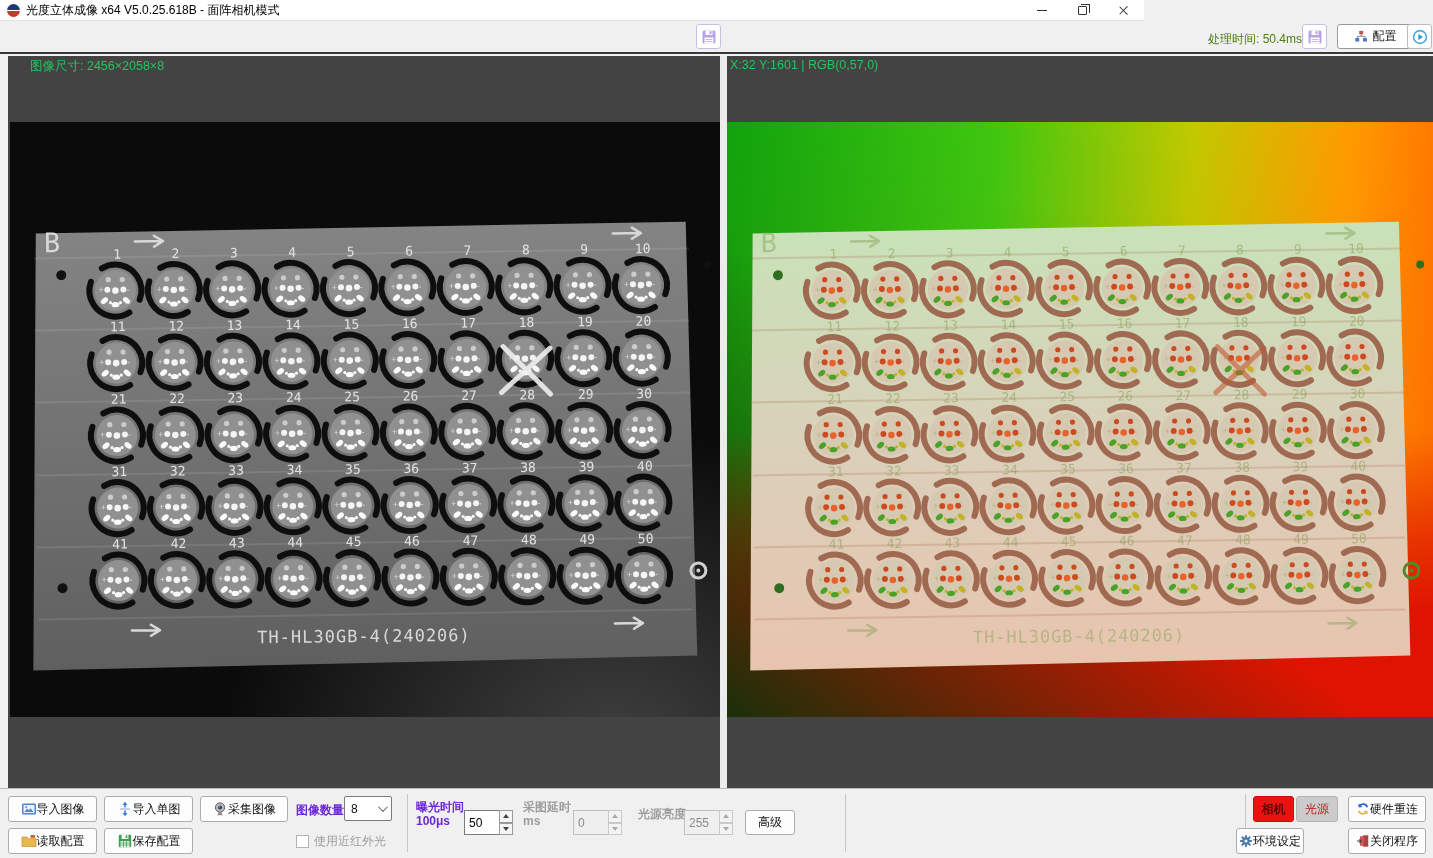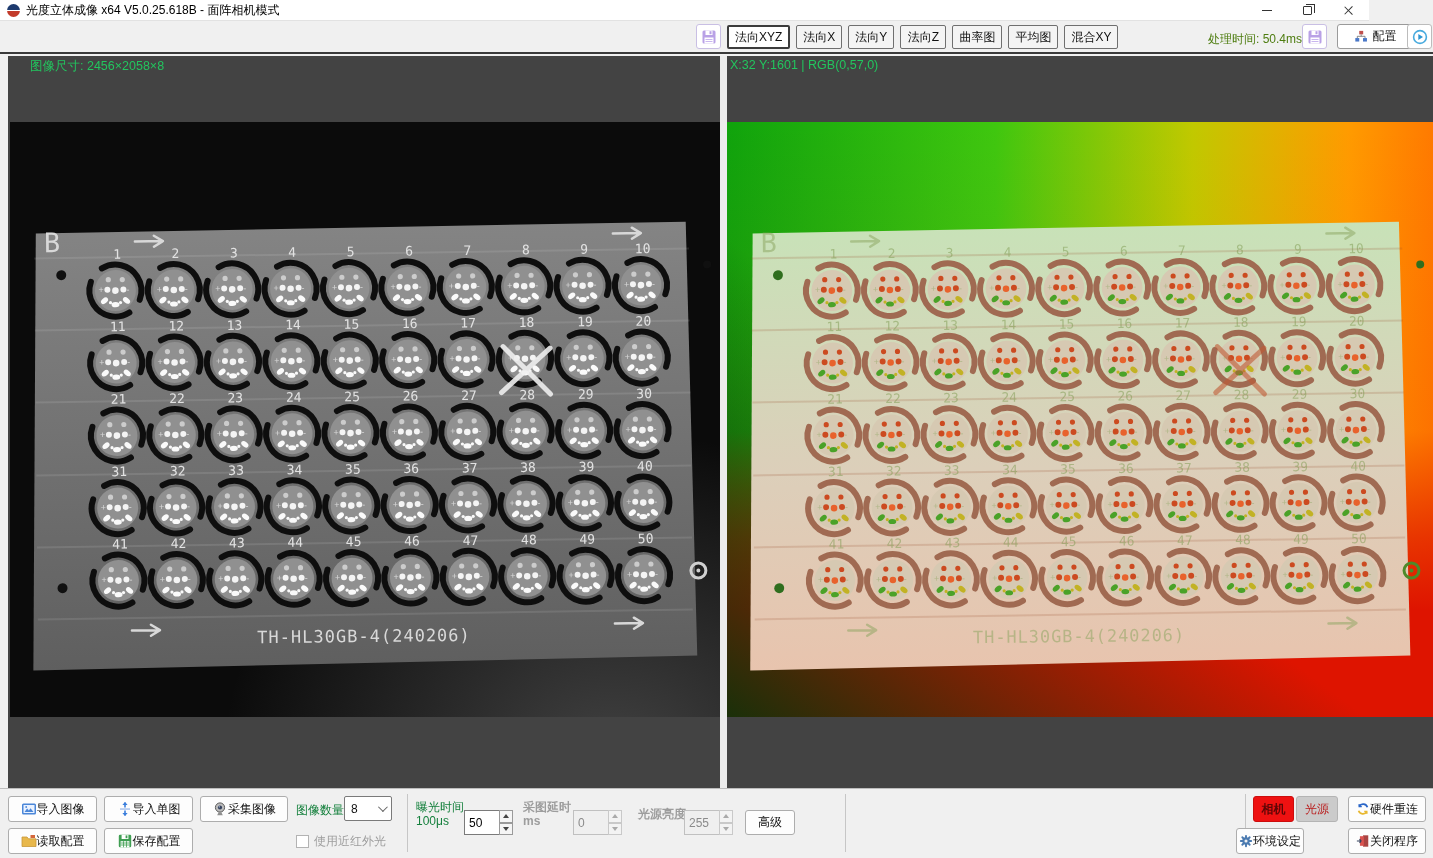--- a/index.html
+++ b/index.html
@@ -1,21 +1,21 @@
 <!DOCTYPE html>
 <html><head>
 <meta charset="utf-8">
 <style>
   html,body{margin:0;padding:0;background:#222;}
   *{box-sizing:border-box;}
   .window{position:relative;width:1433px;height:858px;background:#f0f0f0;overflow:hidden;
           font-family:"Liberation Sans","DejaVu Sans",sans-serif;font-size:12px;color:#111;}
 
   
-  .titlebar{position:absolute;left:0;top:0;width:1369px;height:21px;background:#ffffff;
+  .titlebar{position:absolute;left:0;top:0;width:1144px;height:21px;background:#ffffff;
             display:flex;align-items:center;border-bottom:1px solid #e2e2e2;}
   .app-icon{width:13px;height:13px;border-radius:50%;margin:0 6px 0 7px;
             background:linear-gradient(#1d3a6e 44%,#ffffff 44% 56%,#c23a2a 56%);flex:0 0 auto;}
   .title-text{font-size:12px;color:#000;white-space:nowrap;}
   .win-controls{margin-left:auto;display:flex;height:21px;}
   .win-btn{width:41px;height:21px;display:flex;align-items:center;justify-content:center;position:relative;}
   .ico-min{width:10px;height:1px;background:#333;}
   .ico-max{width:9px;height:9px;border:1px solid #333;border-radius:1px;position:relative;}
   .ico-max:before{content:"";position:absolute;left:2px;top:-3px;width:8px;height:8px;border:1px solid #333;border-left:none;border-bottom:none;}
   .ico-close{width:11px;height:11px;position:relative;}
@@ -45,21 +45,21 @@
   .info-text{position:absolute;top:2px;font-size:12.5px;color:#22c55e;white-space:nowrap;}
   .info-left{left:30px;} .info-right{left:730px;}
   .img-view{position:absolute;top:66px;display:block;}
   #left-image{left:10px;width:710px;height:595px;}
   #right-image{left:727px;width:706px;height:595px;}
 
   
   .toolbar-bottom{position:absolute;left:0;top:788px;width:1433px;height:70px;background:#f0f0f0;border-top:1px solid #bdbdbd;}
   .bbtn{position:absolute;height:26px;background:#fdfdfd;border:1px solid #adadad;border-radius:3px;
         display:flex;align-items:center;justify-content:center;font-size:12px;}
-  .blabel{position:absolute;font-size:12px;font-weight:normal;color:#15803d;}
+  .blabel{position:absolute;font-size:12px;font-weight:bold;color:#6d28d9;}
   .blabel.dim{color:#9d9d9d;font-weight:bold;}
   .two-line{line-height:14px;}
   .vsep{position:absolute;top:5px;width:1px;height:58px;background:#c6c6c6;}
 
   .select-box{position:absolute;width:48px;height:25px;background:#fff;border:1px solid #7a7a7a;border-radius:2px;
               display:flex;align-items:center;padding:0 6px;}
   .select-box .chev{margin-left:auto;width:7px;height:7px;border-right:1.5px solid #666;border-bottom:1.5px solid #666;
                     transform:rotate(45deg) translateY(-2px);}
   .checkbox-row{position:absolute;display:flex;align-items:center;gap:5px;color:#9d9d9d;}
   .checkbox{width:13px;height:13px;background:#fff;border:1px solid #b3b3b3;}
@@ -117,29 +117,20 @@
       <svg class="icon16" viewBox="0 0 16 16">
         <rect x="1.5" y="1.5" width="13" height="13" rx="1.5" fill="#b9a1e6"></rect>
         <rect x="4.5" y="1.5" width="7" height="4.5" fill="#ffffff"></rect>
         <rect x="8.5" y="2.2" width="2" height="3" fill="#b9a1e6"></rect>
         <rect x="3.5" y="8.5" width="9" height="6" fill="#ffffff"></rect>
         <rect x="4.5" y="10" width="7" height="1" fill="#c9b6ee"></rect>
         <rect x="4.5" y="12" width="7" height="1" fill="#c9b6ee"></rect>
       </svg>
     </div>
 
-    <div class="view-row" id="view-tabs">
-        <div class="tab selected">法向XYZ</div>
-        <div class="tab">法向X</div>
-        <div class="tab">法向Y</div>
-        <div class="tab">法向Z</div>
-        <div class="tab">曲率图</div>
-        <div class="tab">平均图</div>
-        <div class="tab">混合XY</div>
-      </div>
 
     <span class="proc-time">处理时间: 50.4ms</span>
 
     <div class="mini-btn" style="left:1302px">
       <svg class="icon16" viewBox="0 0 16 16">
         <rect x="1.5" y="1.5" width="13" height="13" rx="1.5" fill="#b9a1e6"></rect>
         <rect x="4.5" y="1.5" width="7" height="4.5" fill="#ffffff"></rect>
         <rect x="8.5" y="2.2" width="2" height="3" fill="#b9a1e6"></rect>
         <rect x="3.5" y="8.5" width="9" height="6" fill="#ffffff"></rect>
         <rect x="4.5" y="10" width="7" height="1" fill="#c9b6ee"></rect>

